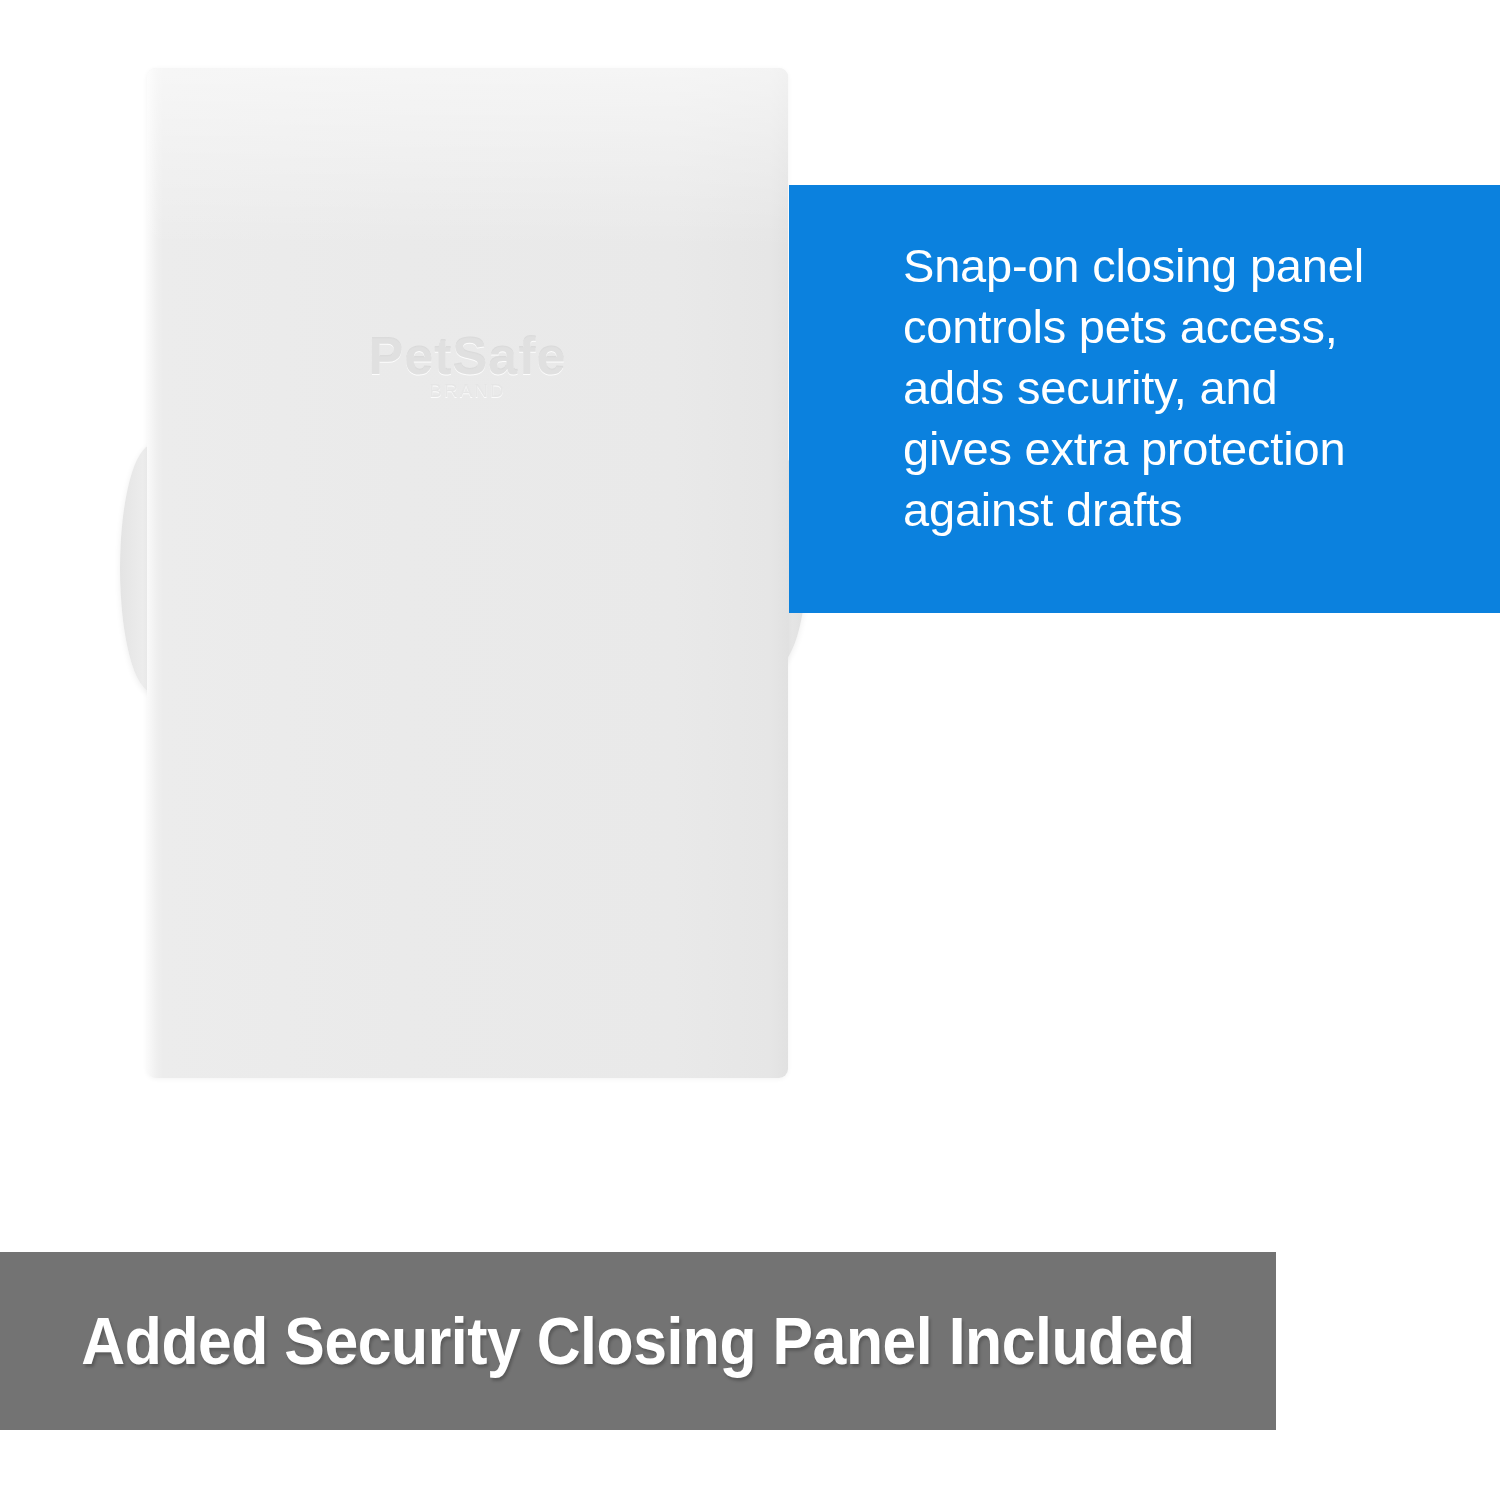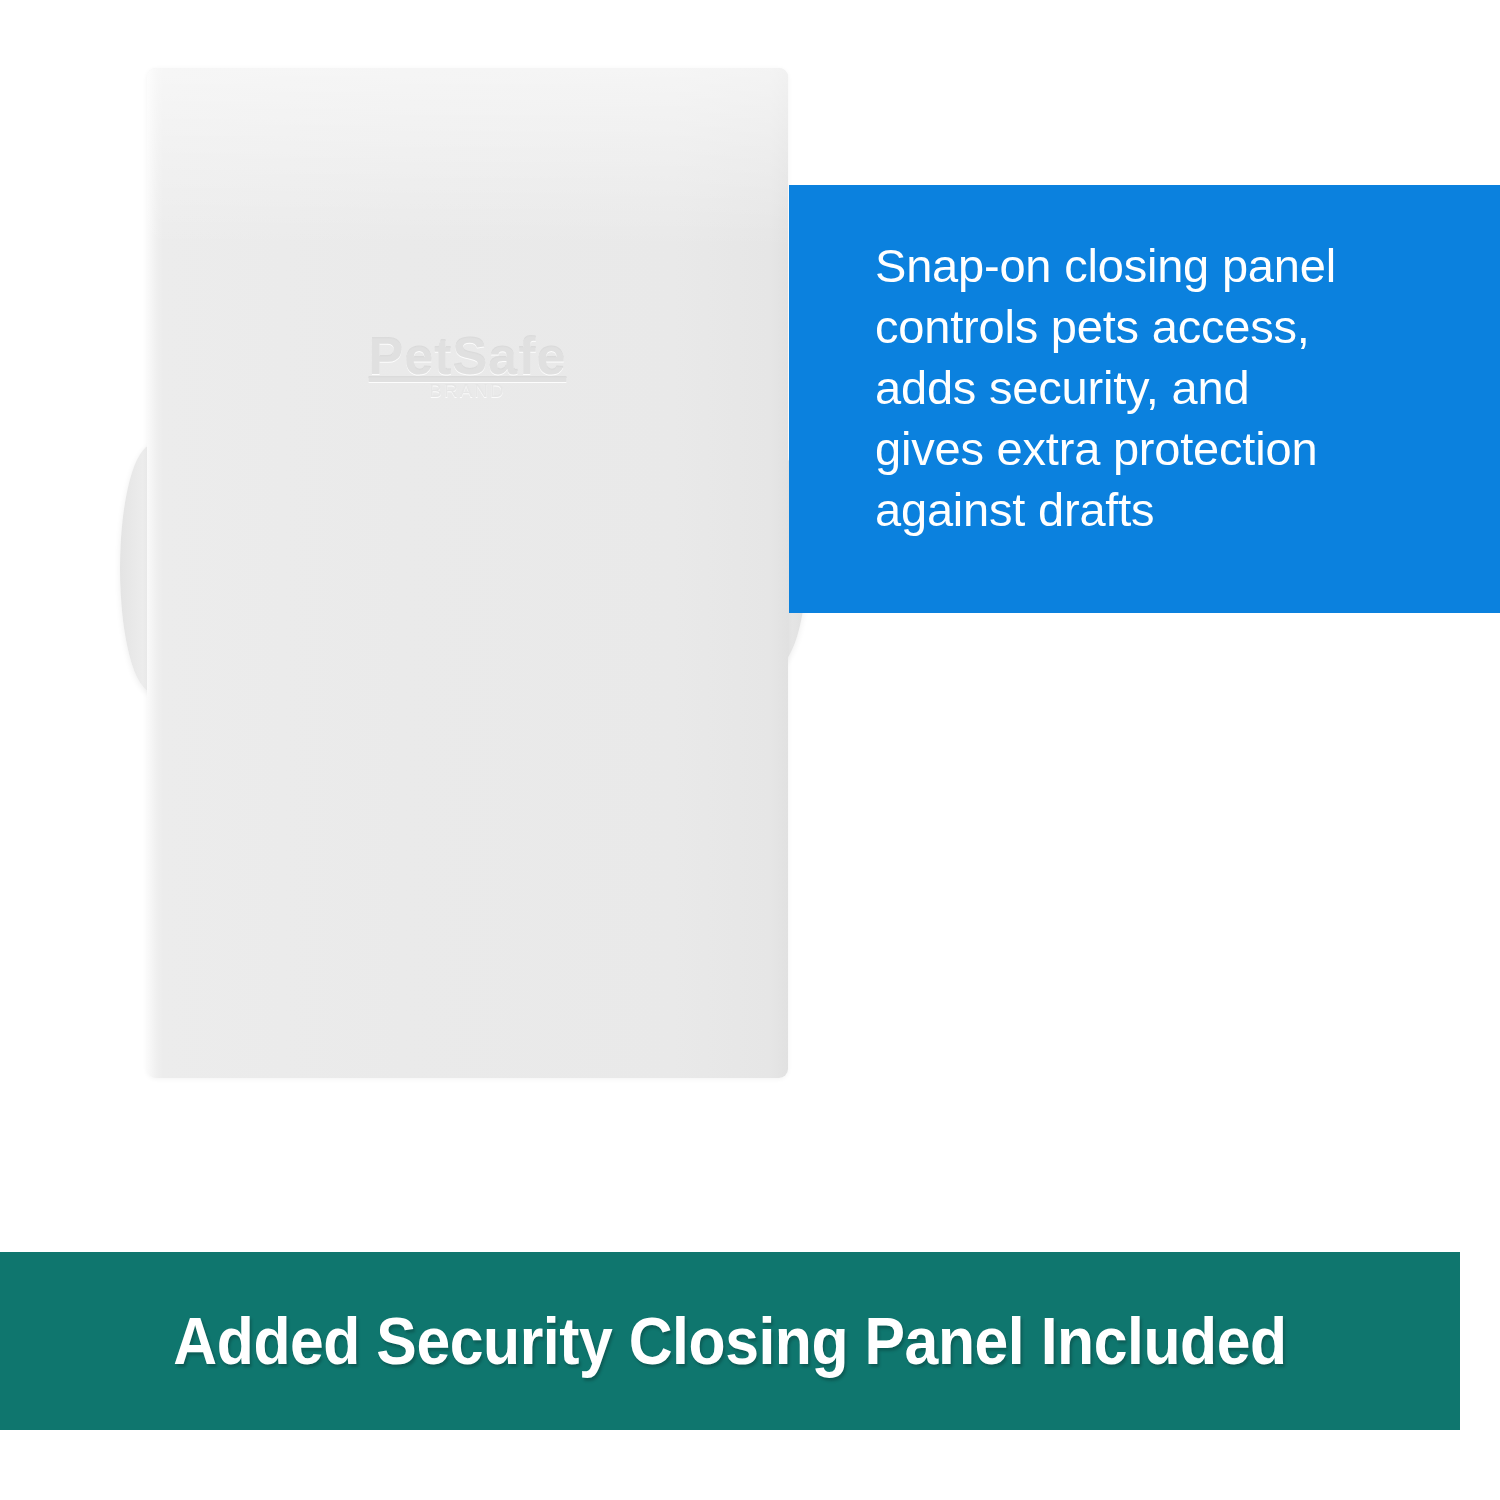--- a/index.html
+++ b/index.html
@@ -94,21 +94,20 @@
     transform: translateX(-50%);
     font-size: 52px;
     letter-spacing: 1px;
     font-weight: 700;
     color: rgba(222,222,222,0.95);
     text-shadow:
       0 1px 0 rgba(255,255,255,0.9),
       0 -1px 0 rgba(205,205,205,0.55);
     white-space: nowrap;
     user-select: none;
-    text-decoration: underline;
   }
   #brand-emboss-sub {
     position: absolute;
     left: 50%;
     top: 312px;
     transform: translateX(-50%);
     font-size: 19px;
     letter-spacing: 2px;
     font-weight: 400;
     color: rgba(228,228,228,0.9);
@@ -119,39 +118,39 @@
 
   
   #feature-callout {
     position: absolute;
     left: 789px;
     top: 185px;
     width: 711px;
     height: 428px;
     background: #0b81de;
     box-sizing: border-box;
-    padding: 50px 40px 0 86px;
+    padding: 50px 40px 0 114px;
   }
   #feature-callout-text {
     color: #ffffff;
     font-size: 47px;
     line-height: 1.30;
     font-weight: 400;
     letter-spacing: -0.2px;
     white-space: pre-line;
   }
 
   
   #bottom-banner {
     position: absolute;
     left: 0;
     top: 1252px;
-    width: 1460px;
+    width: 1276px;
     height: 178px;
-    background: #0f766e;
+    background: #737373;
   }
   #bottom-banner-text {
     position: absolute;
     left: 0;
     top: 0;
     width: 100%;
     height: 100%;
     display: flex;
     align-items: center;
     justify-content: center;

